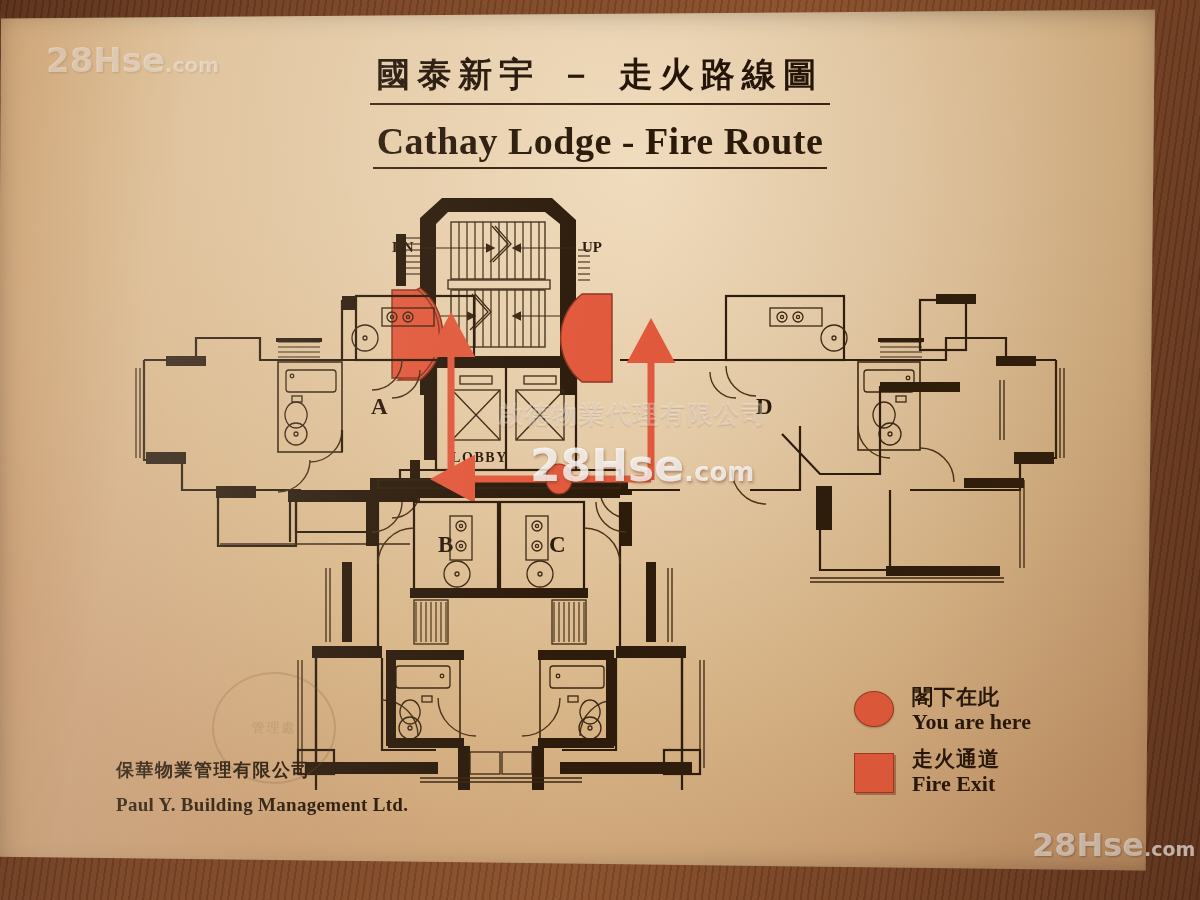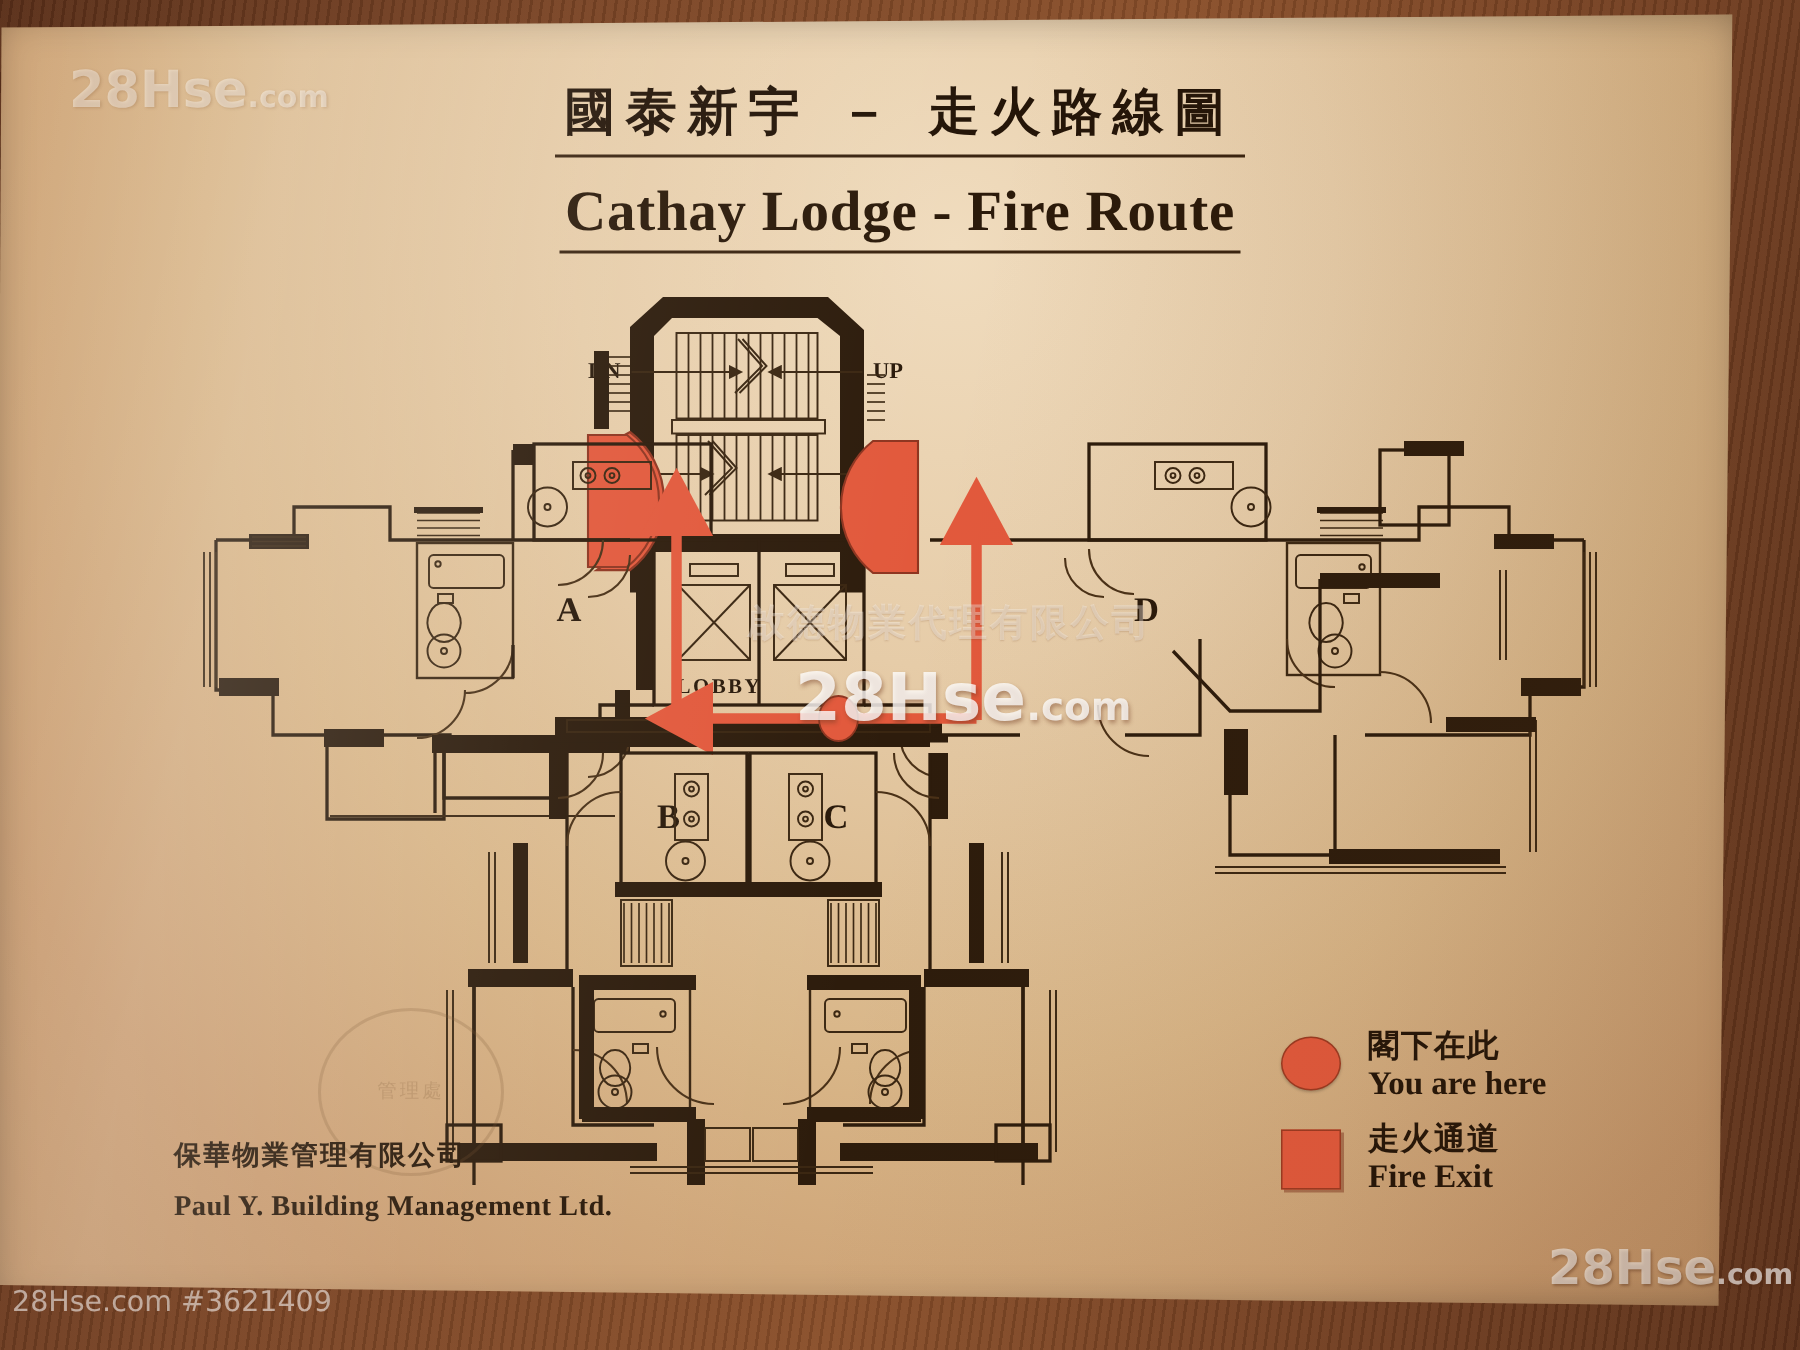--- a/index.html
+++ b/index.html
@@ -503,17 +503,16 @@
   </div>
 
   <div class="wm wm-agency">啟德物業代理有限公司</div>
 
   <div class="wm wm-tl"><span>28Hse</span><span class="sm">.com</span></div>
 
   <div class="wm wm-center"><span>28Hse</span><span class="sm">.com</span></div>
 
   <div class="wm wm-br"><span>28Hse</span><span class="sm">.com</span></div>
 
-  <div class="wm wm-id">28Hse.com #3621409</div>
 
   <div class="paper-sheen"></div>
   <div class="glass-edge"></div>
 </div>
 
 </body></html>

